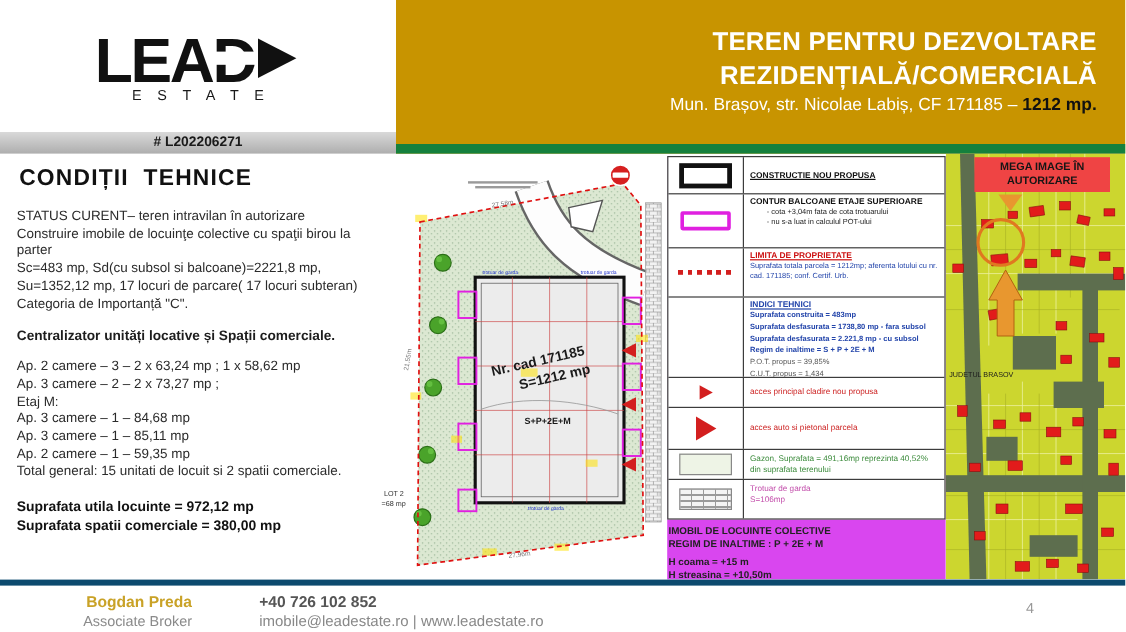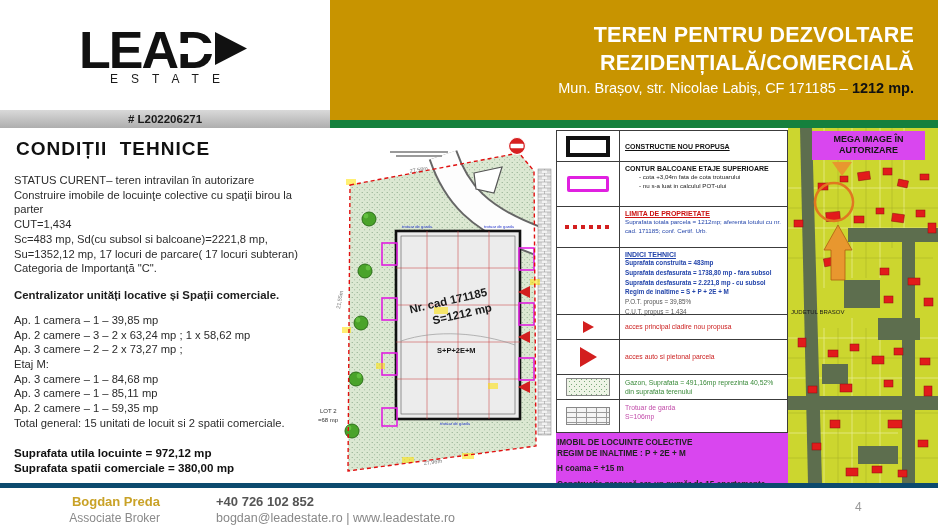--- a/index.html
+++ b/index.html
@@ -61,21 +61,21 @@
            background-size:5px 5px;background-position:0 0,2px 3px;}
   .ic-brick{width:42px;height:16px;border:1px solid #888;background-color:#f4f4f4;
             background-image:repeating-linear-gradient(180deg,transparent 0 4px,#9a9a9a 4px 5px),
                              repeating-linear-gradient(90deg,transparent 0 9px,#9a9a9a 9px 10px);}
   #legend-footer{margin-top:5px;padding-left:1px;}
   #legend-footer .lf{font-size:8.2px;font-weight:bold;color:#222;line-height:1.3;}
   #legend-footer .sp{height:5px;}
 
   
   #map-panel{position:absolute;left:788px;top:128px;width:150px;height:355px;overflow:hidden;}
-  #map-badge{position:absolute;left:24px;top:3px;width:113px;background:#d946ef;z-index:3;
+  #map-badge{position:absolute;left:24px;top:3px;width:113px;background:#ef4444;z-index:3;
              text-align:center;font-weight:800;font-size:9px;color:#161616;line-height:1.25;padding:3px 0;}
 
   
   #footer{position:absolute;left:0;top:483px;width:938px;height:44px;background:#fff;border-top:5px solid #0c4a6e;}
   #agent{position:absolute;left:18px;top:6px;width:142px;text-align:right;}
   #agent-name{font-size:13px;font-weight:bold;color:#C9A227;}
   #agent-role{font-size:12px;color:#8a8a8a;margin-top:2px;}
   #contact{position:absolute;left:216px;top:6px;}
   #contact-phone{font-size:13px;font-weight:bold;color:#555;}
   #contact-line{font-size:12.5px;color:#888;margin-top:2px;}
@@ -101,28 +101,26 @@
     <div class="title-line">REZIDENȚIALĂ/COMERCIALĂ</div>
     <div id="slide-subtitle"><span>Mun. Brașov, str. Nicolae Labiș, CF 171185 – </span><span class="b">1212 mp</span><span class="b">.</span></div>
   </div>
 
   <div id="tech-panel">
     <div id="tech-title">CONDIȚII  TEHNICE</div>
     <div class="body-lines">
       <div>STATUS CURENT– teren intravilan în autorizare</div>
       <div>Construire imobile de locuinţe colective cu spaţii birou la</div>
       <div>parter</div>
-      <div>CUT=1,434</div>
       <div>Sc=483 mp, Sd(cu subsol si balcoane)=2221,8 mp,</div>
       <div>Su=1352,12 mp, 17 locuri de parcare( 17 locuri subteran)</div>
       <div>Categoria de Importanță "C".</div>
     </div>
     <div id="cent-title">Centralizator unități locative și Spații comerciale.</div>
     <div class="body-lines">
-      <div>Ap. 1 camera – 1 – 39,85 mp</div>
       <div>Ap. 2 camere – 3 – 2 x 63,24 mp ; 1 x 58,62 mp</div>
       <div>Ap. 3 camere – 2 – 2 x 73,27 mp ;</div>
       <div>Etaj M:</div>
       <div>Ap. 3 camere – 1 – 84,68 mp</div>
       <div>Ap. 3 camere – 1 – 85,11 mp</div>
       <div>Ap. 2 camere – 1 – 59,35 mp</div>
       <div>Total general: 15 unitati de locuit si 2 spatii comerciale.</div>
     </div>
     <div class="gap"></div>
     <div class="totals">
@@ -316,20 +314,21 @@
           <div class="lt-label pink">Trotuar de garda</div>
           <div class="lt-label pink">S=106mp</div>
         </div>
       </div>
     </div>
     <div id="legend-footer">
       <div class="lf">IMOBIL DE LOCUINTE COLECTIVE</div>
       <div class="lf">REGIM DE INALTIME : P + 2E + M</div>
       <div class="sp"></div>
       <div class="lf">H coama = +15 m</div>
+      <div class="lf">H streasina = +10,50m</div>
       <div class="sp"></div>
       <div class="lf">Construcţia  propusă are un număr de 15 apartamente.</div>
     </div>
   </div>
 
   <div id="map-panel">
     <div id="map-badge">
       <div>MEGA IMAGE ÎN</div>
       <div>AUTORIZARE</div>
     </div>
@@ -402,21 +401,21 @@
   </div>
 
   <div id="footer">
     <div id="agent">
       <div id="agent-name">Bogdan Preda</div>
       <div id="agent-role">Associate Broker</div>
     </div>
     <div id="contact">
       <div id="contact-phone">+40 726 102 852</div>
       <div id="contact-line">
-        <span>bogdan@leadestate.ro</span>
+        <span>imobile@leadestate.ro</span>
         <span>|</span>
         <span>www.leadestate.ro</span>
       </div>
     </div>
     <div id="page-num">4</div>
   </div>
 
 </div>
 
 </body></html>

